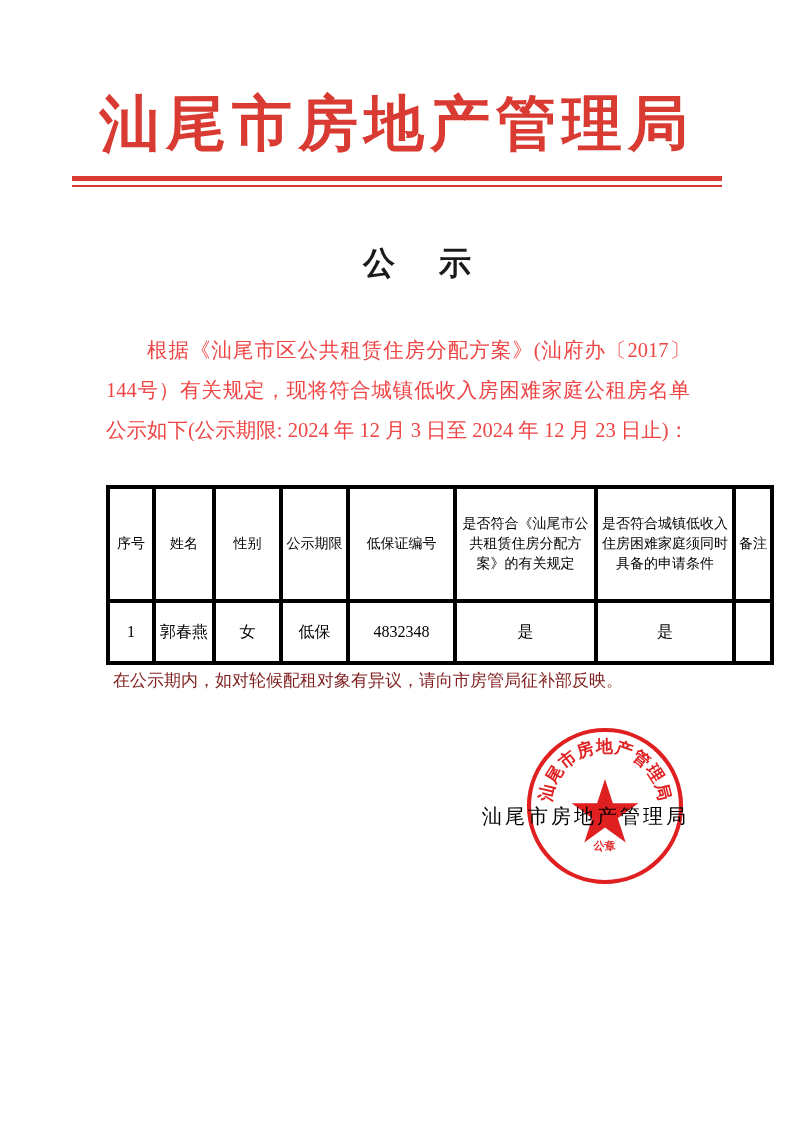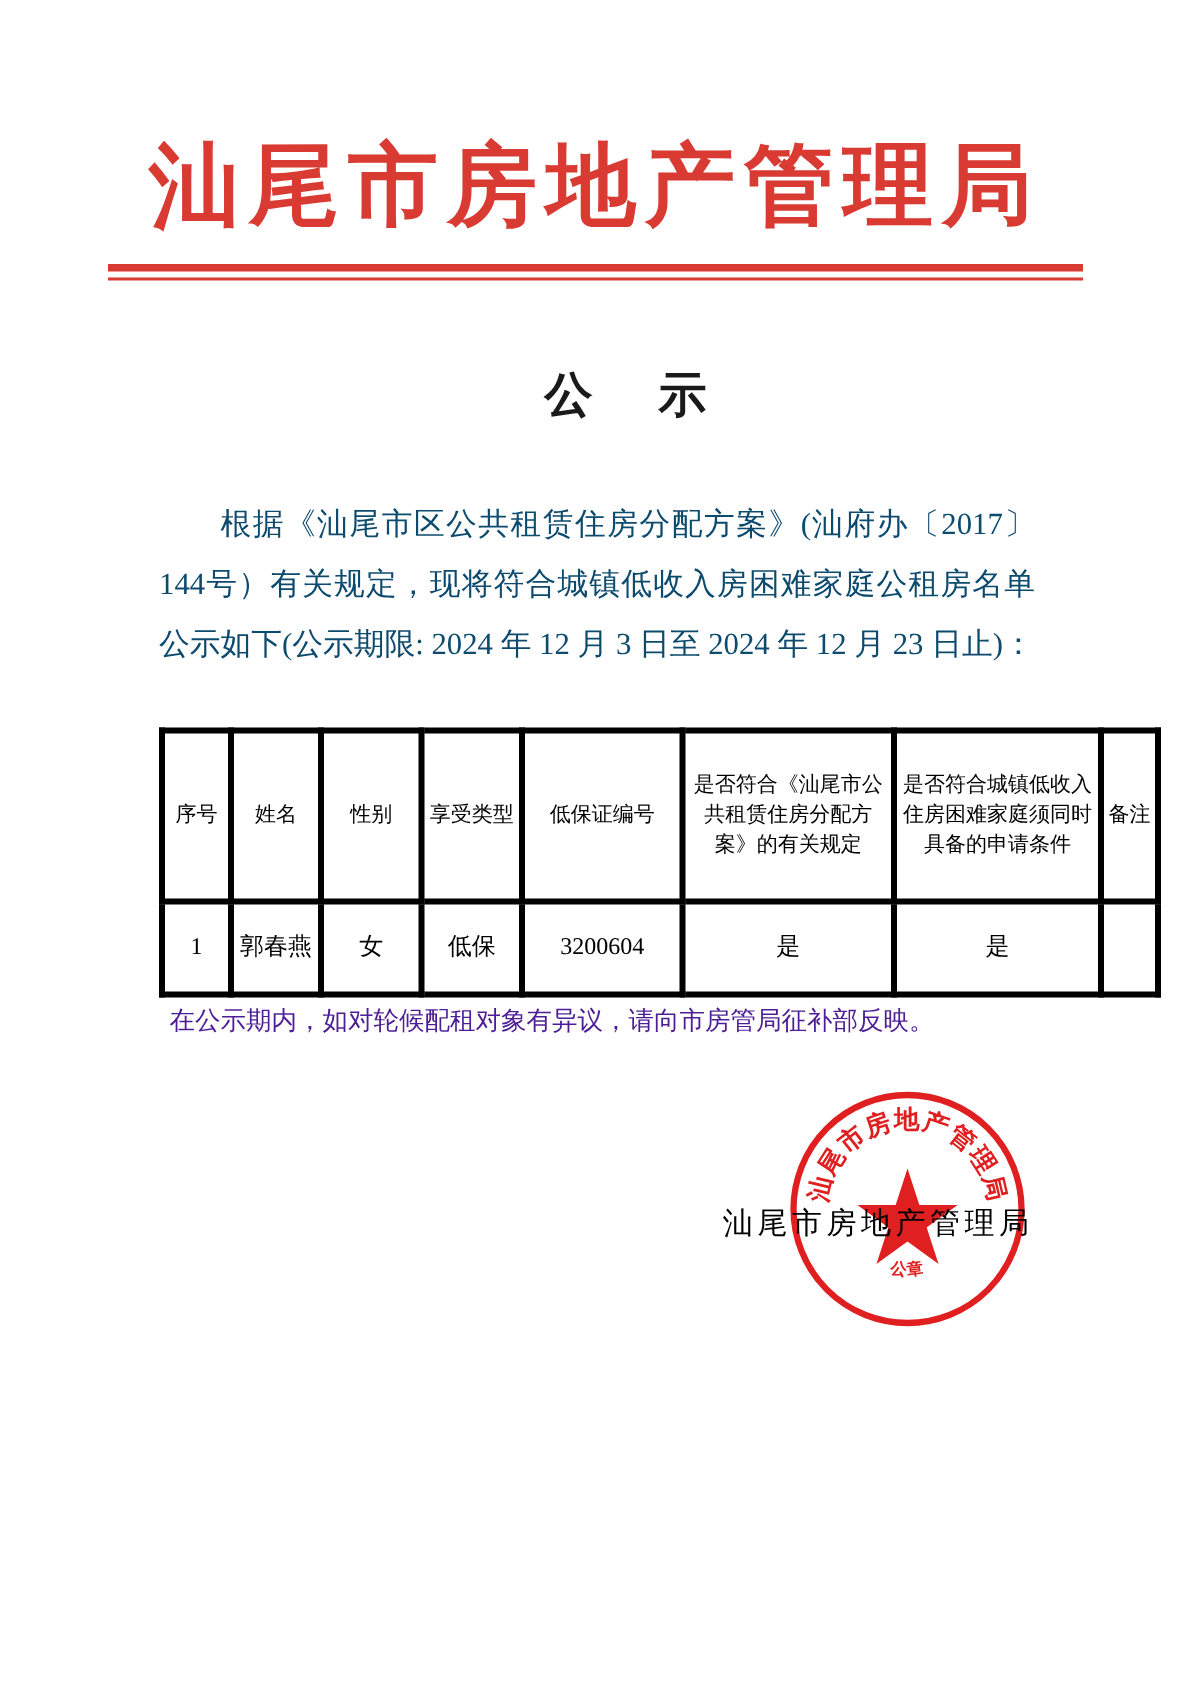--- a/index.html
+++ b/index.html
@@ -67,21 +67,21 @@
   }
 
   
   .body-text {
     position: absolute;
     left: 106px;
     top: 330px;
     width: 584px;
     font-size: 20.5px;
     line-height: 40px;
-    color: #0c4a6e;
+    color: #ef4444;
     text-align: justify;
     text-justify: inter-character;
   }
   .body-text p {
     margin: 0;
     text-indent: 41px;
   }
 
   
   .notice-table {
@@ -131,21 +131,21 @@
   }
 
   
   .footer-notes {
     position: absolute;
     left: 113px;
     top: 667px;
     width: 600px;
     font-size: 17px;
     line-height: 27px;
-    color: #4c1d95;
+    color: #7f1d1d;
   }
   .footer-notes div { white-space: nowrap; }
 
   
   .signature {
     position: absolute;
     left: 440px;
     top: 795px;
     width: 300px;
     font-size: 20px;
@@ -194,34 +194,34 @@
 <div class="body-text">
   <p>根据《汕尾市区公共租赁住房分配方案》(汕府办〔2017〕144号）有关规定，现将符合城镇低收入房困难家庭公租房名单公示如下(公示期限: 2024 年 12 月 3 日至 2024 年 12 月 23 日止)：</p>
 </div>
 
 <table class="notice-table">
   <thead>
     <tr>
       <td class="col-seq hdr-seq">序号</td>
       <td class="col-name">姓名</td>
       <td class="col-gender">性别</td>
-      <td class="col-type">享受类型</td>
+      <td class="col-type">公示期限</td>
       <td class="col-cert">低保证编号</td>
       <td class="col-cond1 hdr-wrap-left">是否符合《汕尾市公共租赁住房分配方案》的有关规定</td>
       <td class="col-cond2 hdr-wrap-left">是否符合城镇低收入住房困难家庭须同时具备的申请条件</td>
       <td class="col-remark hdr-remark">备注</td>
     </tr>
   </thead>
   <tbody>
     <tr>
       <td class="col-seq cell-num">1</td>
       <td class="col-name">郭春燕</td>
       <td class="col-gender">女</td>
       <td class="col-type">低保</td>
-      <td class="col-cert cell-num">3200604</td>
+      <td class="col-cert cell-num">4832348</td>
       <td class="col-cond1">是</td>
       <td class="col-cond2">是</td>
       <td class="col-remark"></td>
     </tr>
   </tbody>
 </table>
 
 <div class="footer-notes">
   <div>在公示期内，如对轮候配租对象有异议，请向市房管局征补部反映。</div>
 </div>

